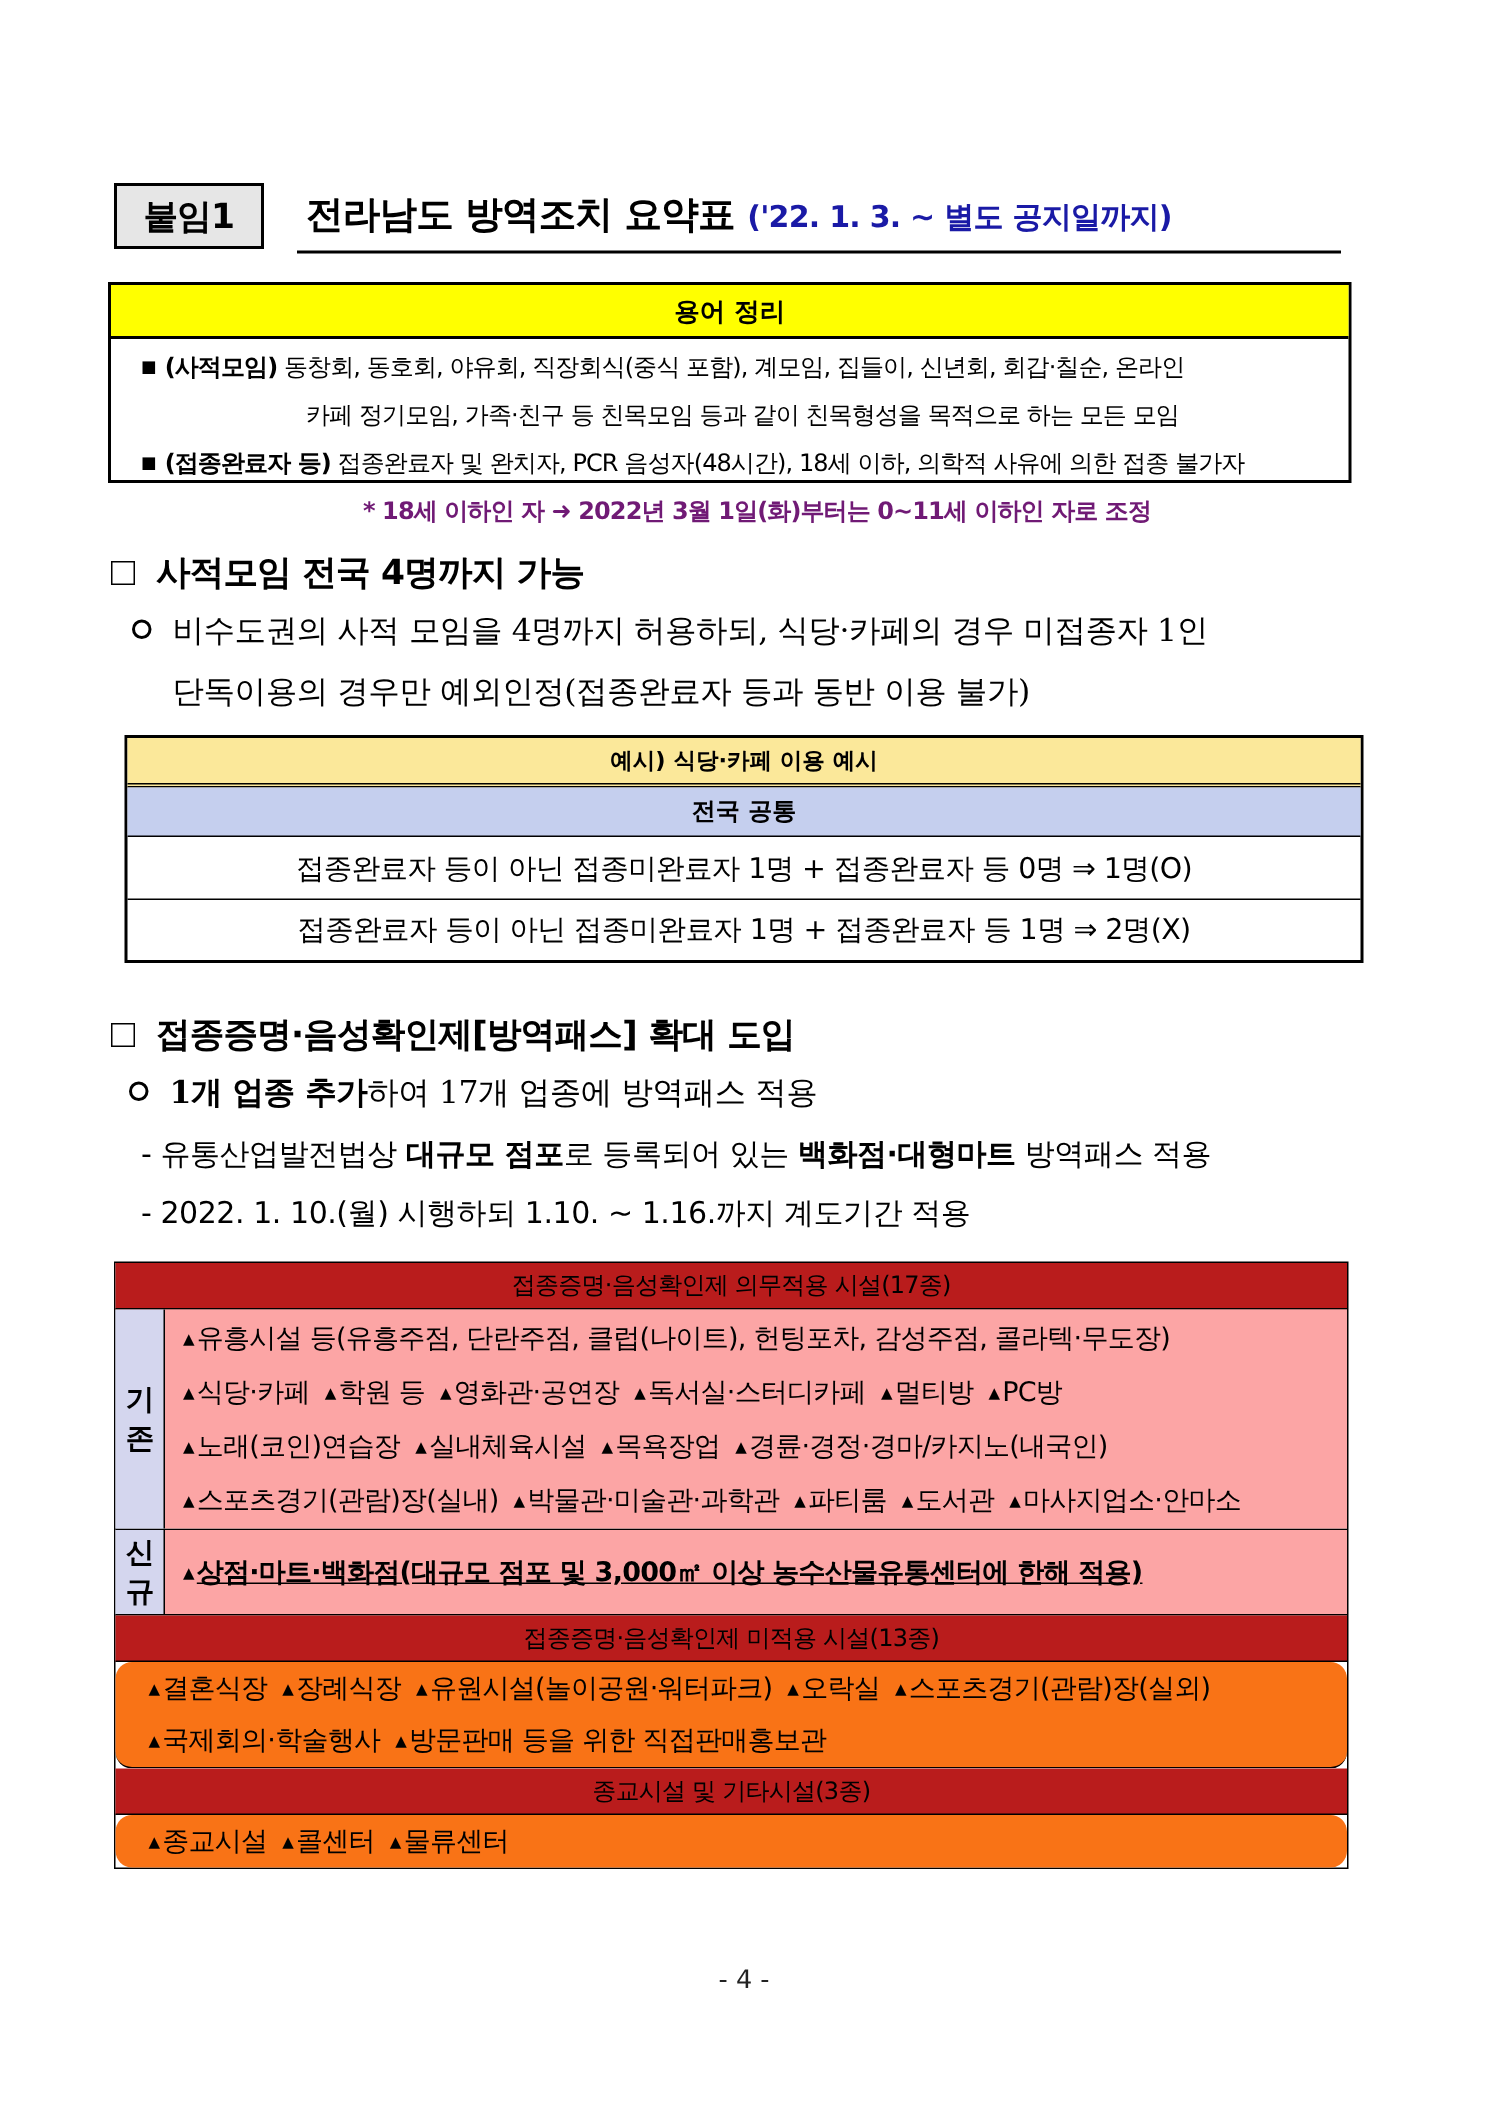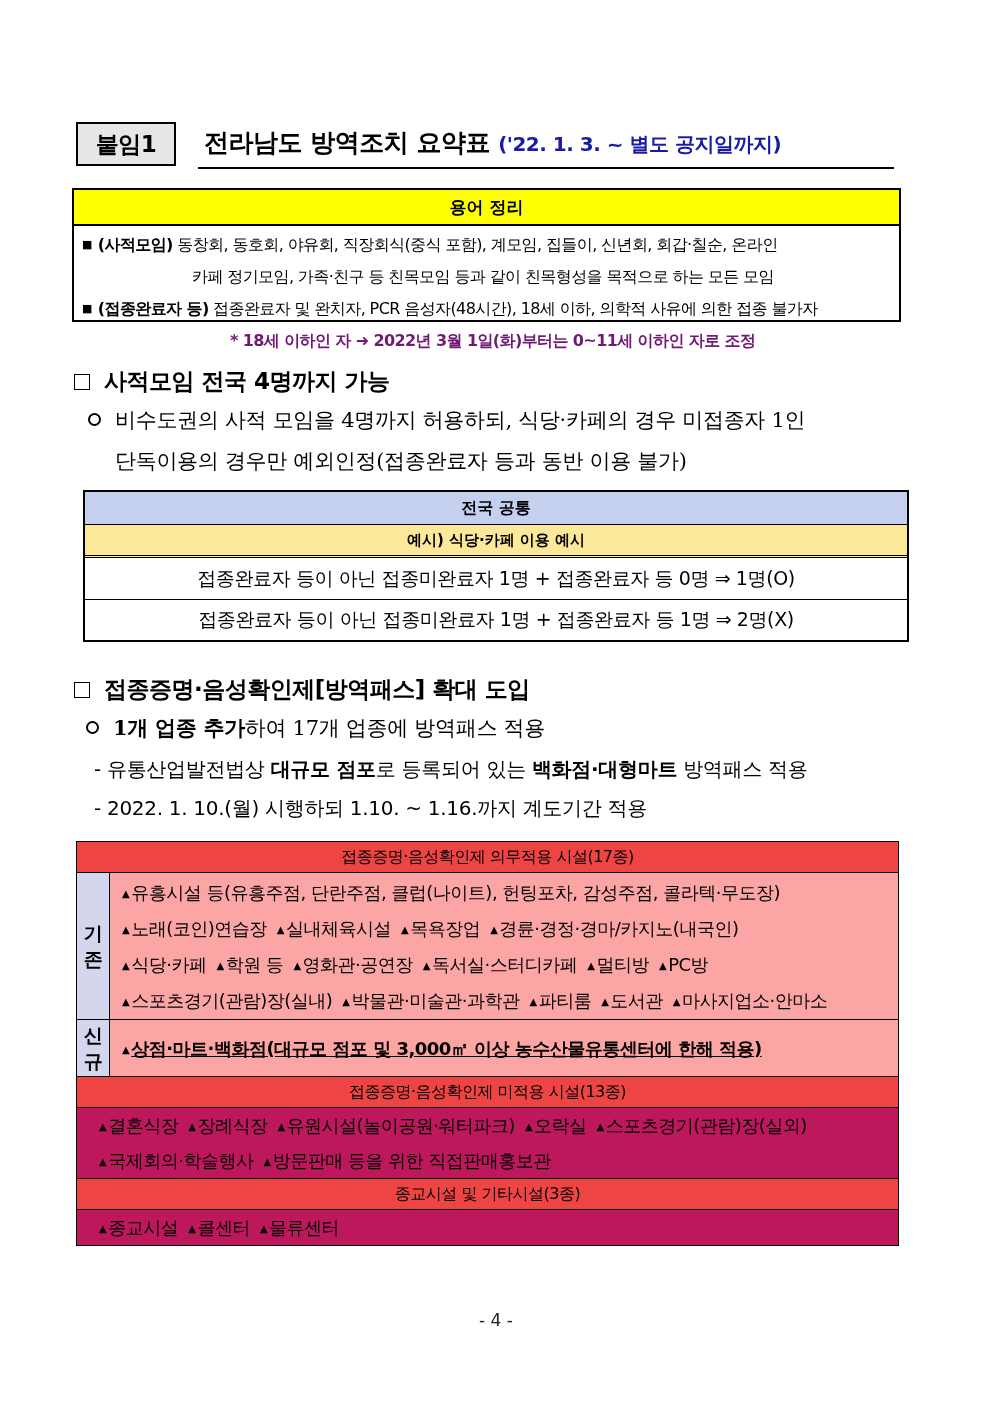--- a/index.html
+++ b/index.html
@@ -9,21 +9,21 @@
   .title-wrap { position:absolute; left:76px; top:122px; width:818px; height:48px; }
   .badge { position:absolute; left:0; top:0; width:100px; height:44px; background:#e6e6e6; border:2px solid #000; box-sizing:border-box; font-weight:bold; font-size:23px; display:flex; align-items:center; justify-content:center; letter-spacing:-0.5px; }
   .title-text { position:absolute; left:128px; top:4px; font-size:25px; font-weight:bold; white-space:nowrap; letter-spacing:-0.5px; }
   .title-date { color:#1a1aa6; font-size:20px; font-weight:bold; letter-spacing:-0.5px; }
   .title-underline { position:absolute; left:122px; top:45px; width:696px; height:2px; background:#000; }
 
   
   .gloss { position:absolute; left:72px; top:188px; width:829px; height:134px; border:2px solid #000; box-sizing:border-box; }
   .gloss-head { height:34px; background:#ffff00; border-bottom:2px solid #000; display:flex; align-items:center; justify-content:center; font-weight:bold; font-size:17px; }
   .gloss-body { padding:3px 8px 0 8px; font-size:16px; line-height:32px; letter-spacing:-0.6px; }
-  .gloss-line { white-space:nowrap; }
+  .gloss-line { white-space:nowrap;margin-left:12px; }
   .gloss-line .sq { font-size:11px; vertical-align:2px; margin-right:6px; }
   .gloss-line b { font-weight:bold; }
   .gloss-indent { padding-left:110px; }
   .gloss-note { padding-left:148px; color:#701a75;font-weight:bold; }
 
   
   .sec { position:absolute; left:74px; font-size:23px; font-weight:bold; white-space:nowrap; letter-spacing:-0.5px; display:flex; align-items:center; }
   .sec .box { display:inline-block; width:16px; height:16px; border:1.5px solid #000; margin-right:14px; box-sizing:border-box; }
   .para { position:absolute; font-family:"DejaVu Serif", "Liberation Serif", serif; font-size:21px; white-space:nowrap; letter-spacing:-0.3px; }
   .circ { display:inline-block; width:13px; height:13px; border:2px solid #000; border-radius:50%; margin-right:14px; vertical-align:1px; box-sizing:border-box; }
@@ -32,30 +32,30 @@
   
   .ex { position:absolute; left:83px; top:490px; width:826px; border:2px solid #000; box-sizing:border-box; }
   .ex-row { display:flex; align-items:center; justify-content:center; box-sizing:border-box; }
   .ex-h1 { height:33px; background:#fbe89a; border-bottom:3px double #000; font-weight:bold; font-size:15px; }
   .ex-h2 { height:33px; background:#c5cfee; border-bottom:1.5px solid #000; font-weight:bold; font-size:16px; }
   .ex-r { height:41px; font-size:19px; letter-spacing:-0.4px; }
   .ex-r + .ex-r { border-top:1.5px solid #000; }
 
   
   .fac { position:absolute; left:76px; top:841px; width:823px; border:1.5px solid #000; box-sizing:border-box; font-size:18px; letter-spacing:-0.5px; }
-  .fac-head { height:30px; background:#ef4444; display:flex; align-items:center; justify-content:center; font-size:16px; border-bottom:1.5px solid #000; }
+  .fac-head { height:30px; background:#b91c1c; display:flex; align-items:center; justify-content:center; font-size:16px; border-bottom:1.5px solid #000; }
   .fac-grid { display:flex; border-bottom:1.5px solid #000; }
   .fac-label { width:32px; background:#d4d6ee; border-right:1.5px solid #000; display:flex; align-items:center; justify-content:center; font-weight:bold; font-size:19px; line-height:26px; text-align:center; }
   .fac-content { flex:1; background:#fca5a5; padding:2px 0 0 12px; }
   .fac-line { height:36px; line-height:36px; white-space:nowrap; }
   .tri { font-size:10px; vertical-align:2px; margin-right:2px; margin-left:10px; }
   .fac-line .tri:first-child { margin-left:0; }
   .new-line { height:54px; line-height:54px; font-weight:bold; white-space:nowrap; }
   .new-line .u { text-decoration:underline; }
-  .plain-content { background:#be185d; padding:0 0 0 12px; border-bottom:1.5px solid #000; }
+  .plain-content { background:#f97316; padding:0 0 0 12px; border-bottom:1.5px solid #000;border-radius:11px; }
   .plain-content.last { border-bottom:none; }
   .p-line { height:35px; line-height:35px; white-space:nowrap; }
 
   .page-num { position:absolute; left:0; width:992px; top:1310px; text-align:center; font-size:17px; color:#222; }
 </style>
 </head>
 <body>
 
 <div class="title-wrap">
   <div class="badge">붙임1</div>
@@ -74,22 +74,22 @@
 </div>
 
 <div class="sec" style="top:366px;">
     <span class="box"></span>
     <span>사적모임 전국 4명까지 가능</span>
   </div>
 <div class="para" style="left:88px; top:406px;"><span class="circ"></span><span>비수도권의 사적 모임을 4명까지 허용하되, 식당·카페의 경우 미접종자 1인</span></div>
 <div class="para" style="left:115px; top:447px;">단독이용의 경우만 예외인정(접종완료자 등과 동반 이용 불가)</div>
 
 <div class="ex">
+  <div class="ex-row ex-h1">예시) 식당·카페 이용 예시</div>
   <div class="ex-row ex-h2">전국 공통</div>
-  <div class="ex-row ex-h1">예시) 식당·카페 이용 예시</div>
   <div class="ex-row ex-r">접종완료자 등이 아닌 접종미완료자 1명 + 접종완료자 등 0명 ⇒ 1명(O)</div>
   <div class="ex-row ex-r">접종완료자 등이 아닌 접종미완료자 1명 + 접종완료자 등 1명 ⇒ 2명(X)</div>
 </div>
 
 <div class="sec" style="top:674px;">
     <span class="box"></span>
     <span>접종증명·음성확인제[방역패스] 확대 도입</span>
   </div>
 <div class="para" style="left:86px; top:714px;"><span class="circ"></span><b>1개 업종 추가</b><span>하여 17개 업종에 방역패스 적용</span></div>
 <div class="para dash" style="left:94px; top:756px;"><span>- 유통산업발전법상 </span><b>대규모 점포</b><span>로 등록되어 있는 </span><b>백화점·대형마트</b><span> 방역패스 적용</span></div>
@@ -97,22 +97,22 @@
 
 <div class="fac">
   <div class="fac-head">접종증명·음성확인제 의무적용 시설(17종)</div>
 
   <div class="fac-grid">
     <div class="fac-label">
         <span id="lbl-existing">기<br>존</span>
       </div>
     <div class="fac-content" id="existing-lines">
         <div class="fac-line"><span class="tri">▲</span><span>유흥시설 등(유흥주점, 단란주점, 클럽(나이트), 헌팅포차, 감성주점, 콜라텍·무도장)</span></div>
+        <div class="fac-line"><span class="tri">▲</span><span>식당·카페</span><span class="tri">▲</span><span>학원 등</span><span class="tri">▲</span><span>영화관·공연장</span><span class="tri">▲</span><span>독서실·스터디카페</span><span class="tri">▲</span><span>멀티방</span><span class="tri">▲</span><span>PC방</span></div>
         <div class="fac-line"><span class="tri">▲</span><span>노래(코인)연습장</span><span class="tri">▲</span><span>실내체육시설</span><span class="tri">▲</span><span>목욕장업</span><span class="tri">▲</span><span>경륜·경정·경마/카지노(내국인)</span></div>
-        <div class="fac-line"><span class="tri">▲</span><span>식당·카페</span><span class="tri">▲</span><span>학원 등</span><span class="tri">▲</span><span>영화관·공연장</span><span class="tri">▲</span><span>독서실·스터디카페</span><span class="tri">▲</span><span>멀티방</span><span class="tri">▲</span><span>PC방</span></div>
         <div class="fac-line"><span class="tri">▲</span><span>스포츠경기(관람)장(실내)</span><span class="tri">▲</span><span>박물관·미술관·과학관</span><span class="tri">▲</span><span>파티룸</span><span class="tri">▲</span><span>도서관</span><span class="tri">▲</span><span>마사지업소·안마소</span></div>
       </div>
   </div>
 
   <div class="fac-grid">
     <div class="fac-label">
         <span id="lbl-new">신<br>규</span>
       </div>
     <div class="fac-content">
       <div class="new-line"><span class="tri" style="margin-left:0">▲</span><span class="u">상점·마트·백화점(대규모 점포 및 3,000㎡ 이상 농수산물유통센터에 한해 적용)</span></div>

